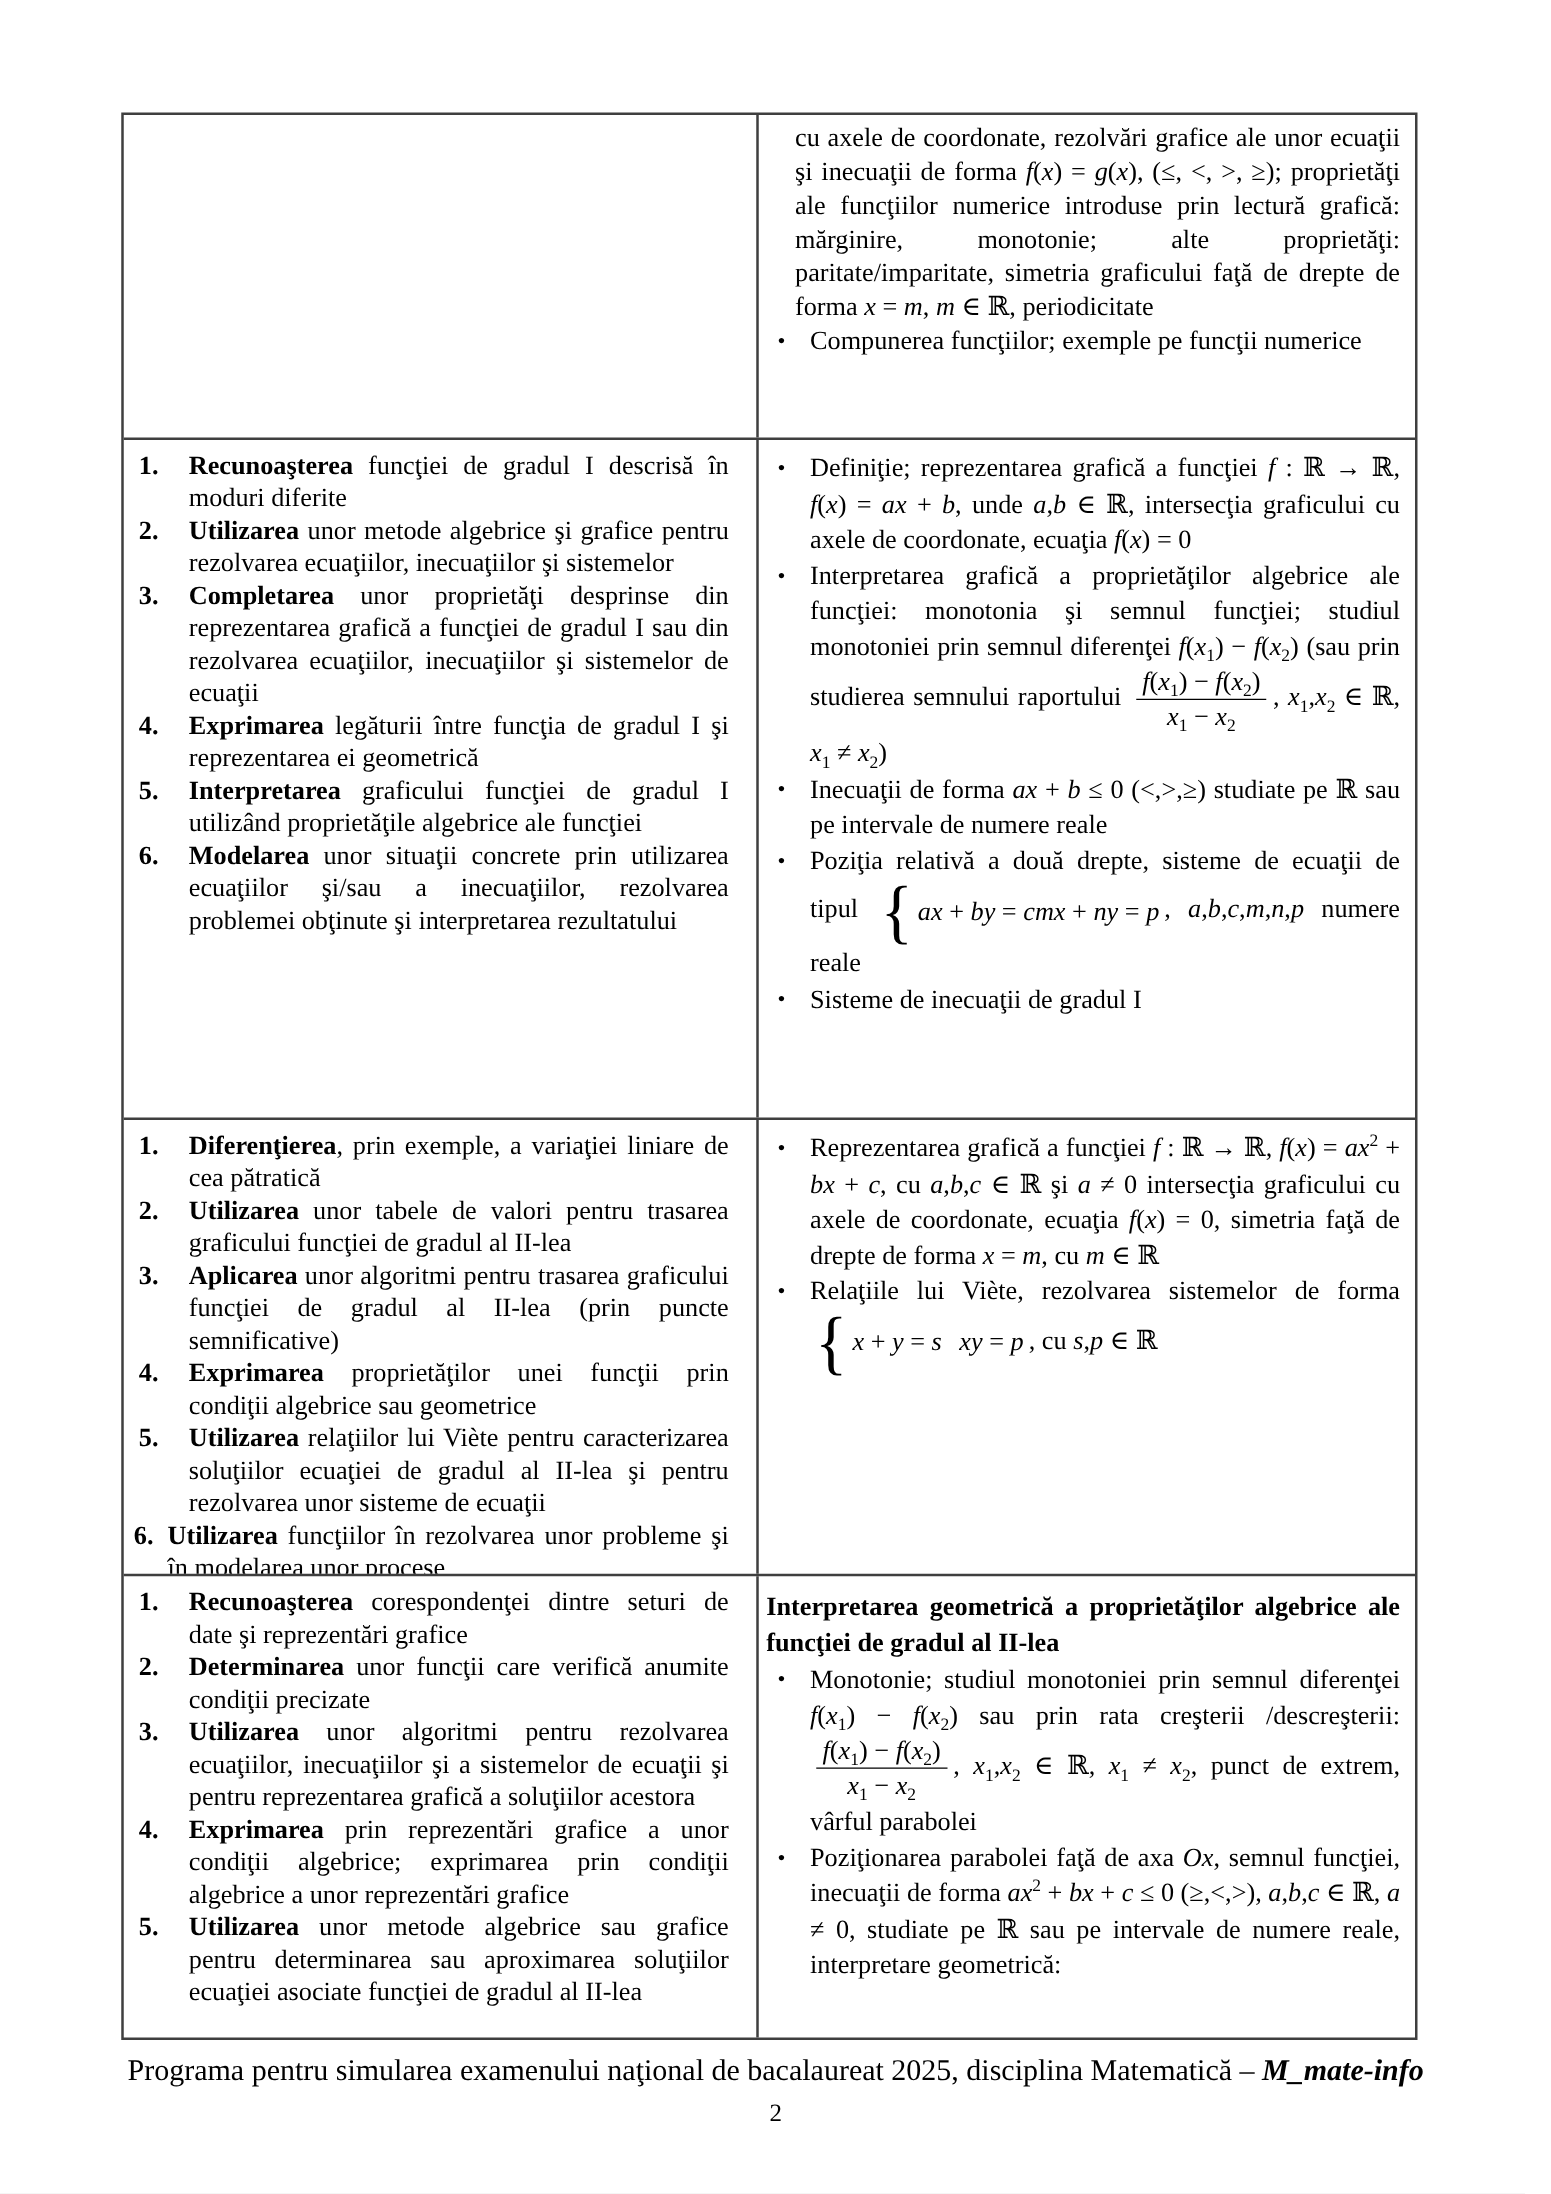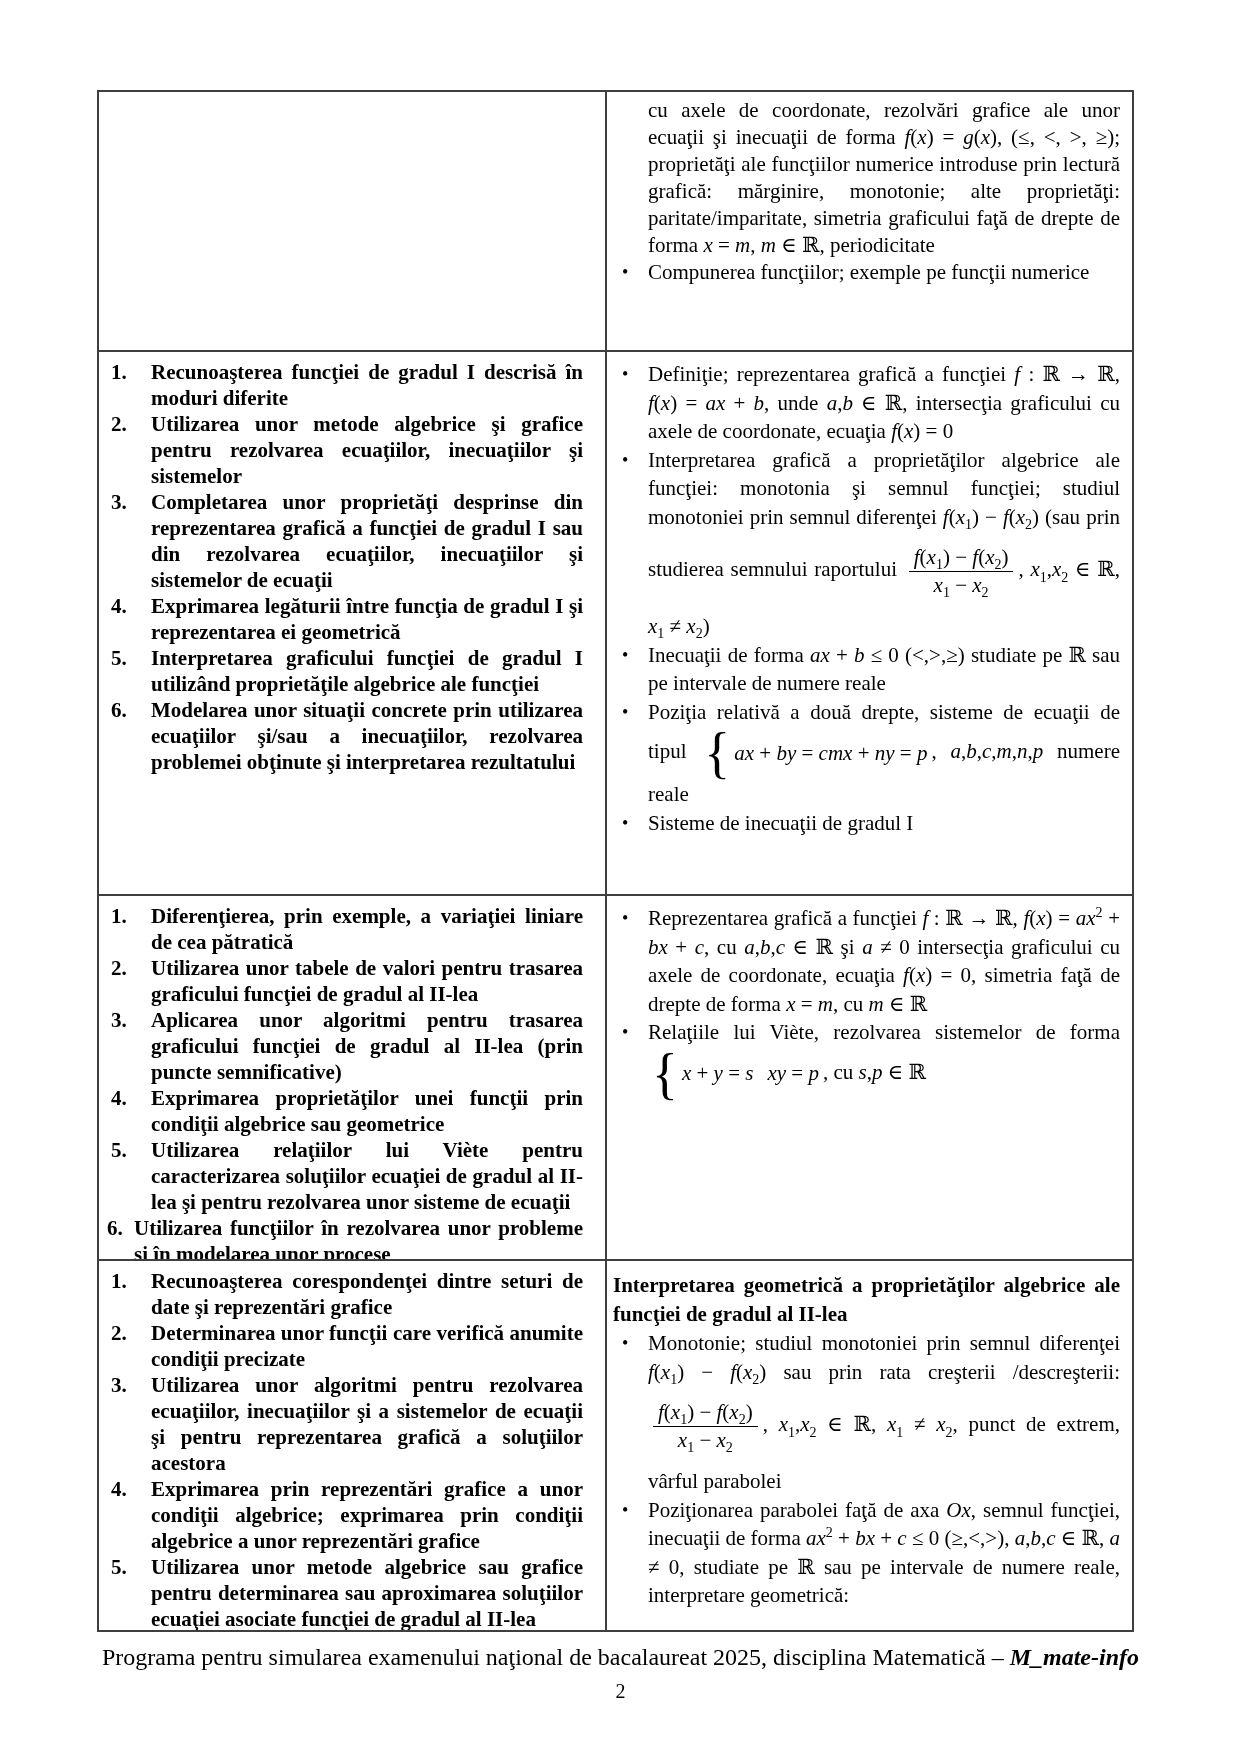--- a/index.html
+++ b/index.html
@@ -11,33 +11,33 @@
   .trow:last-child{border-bottom:none;}
   .r0{height:260px}.r1{height:544px}.r2{height:365px}.r3{height:369px}
   .cell{box-sizing:border-box;overflow:hidden;}
   .cell.left{border-right:2px solid #3f3f3f;padding:7px 22px 0 8px;line-height:26px;}
   .cell.right{padding:8px 12px 0 6px;line-height:28.5px;}
   .r0 .cell.right{line-height:27px;padding-top:5px;}
   
   .li{display:flex;}
   .li .num{flex:0 0 44px;font-weight:bold;padding-left:4px;box-sizing:border-box;}
   .li.tight .num{flex:0 0 27px;padding-left:0;}
-  .li .body{flex:1;text-align:justify;font-weight:bold;}
+  .li .body{flex:1;text-align:justify;}
   
   .heading{font-weight:bold;text-align:justify;margin:2px 0 1px;}
   .bullet{display:flex;}
   .bullet .mark{flex:0 0 35px;padding-left:9px;box-sizing:border-box;font-size:18px;}
   .bullet .body{flex:1;text-align:justify;}
-  .plain{margin-left:35px;text-align:justify;}
+  .plain{margin-left:23px;text-align:justify;}
   
   i{font-style:italic;}
   sub{font-size:14px;line-height:0;}
   sup{font-size:14px;line-height:0;}
   .frac{display:inline-flex;flex-direction:column;vertical-align:middle;text-align:center;
-        margin:14px 5px;line-height:25px;}
+        margin:2px 5px;line-height:25px;}
   .frac .fn{display:block;padding:0 5px 1px;}
   .frac .fd{display:block;border-top:1.5px solid #000;padding:1px 5px 0;}
   .sys{display:inline-flex;align-items:center;vertical-align:middle;margin:2px 4px;}
   .sys .brace{font-size:54px;line-height:50px;font-weight:400;margin-right:4px;transform:scaleY(1.05);}
   .sys .lines{display:inline-flex;flex-direction:row;text-align:left;}
   .sys .lines span{display:block;line-height:27px;}
   .sys .lines .ind{padding-left:14px;text-align:center;}
   
   .footer{position:absolute;left:0;top:1645px;width:1241px;text-align:center;font-size:24px;line-height:25px;}
   .pagenum{position:absolute;left:0;top:1680px;width:1241px;text-align:center;font-size:20px;}

